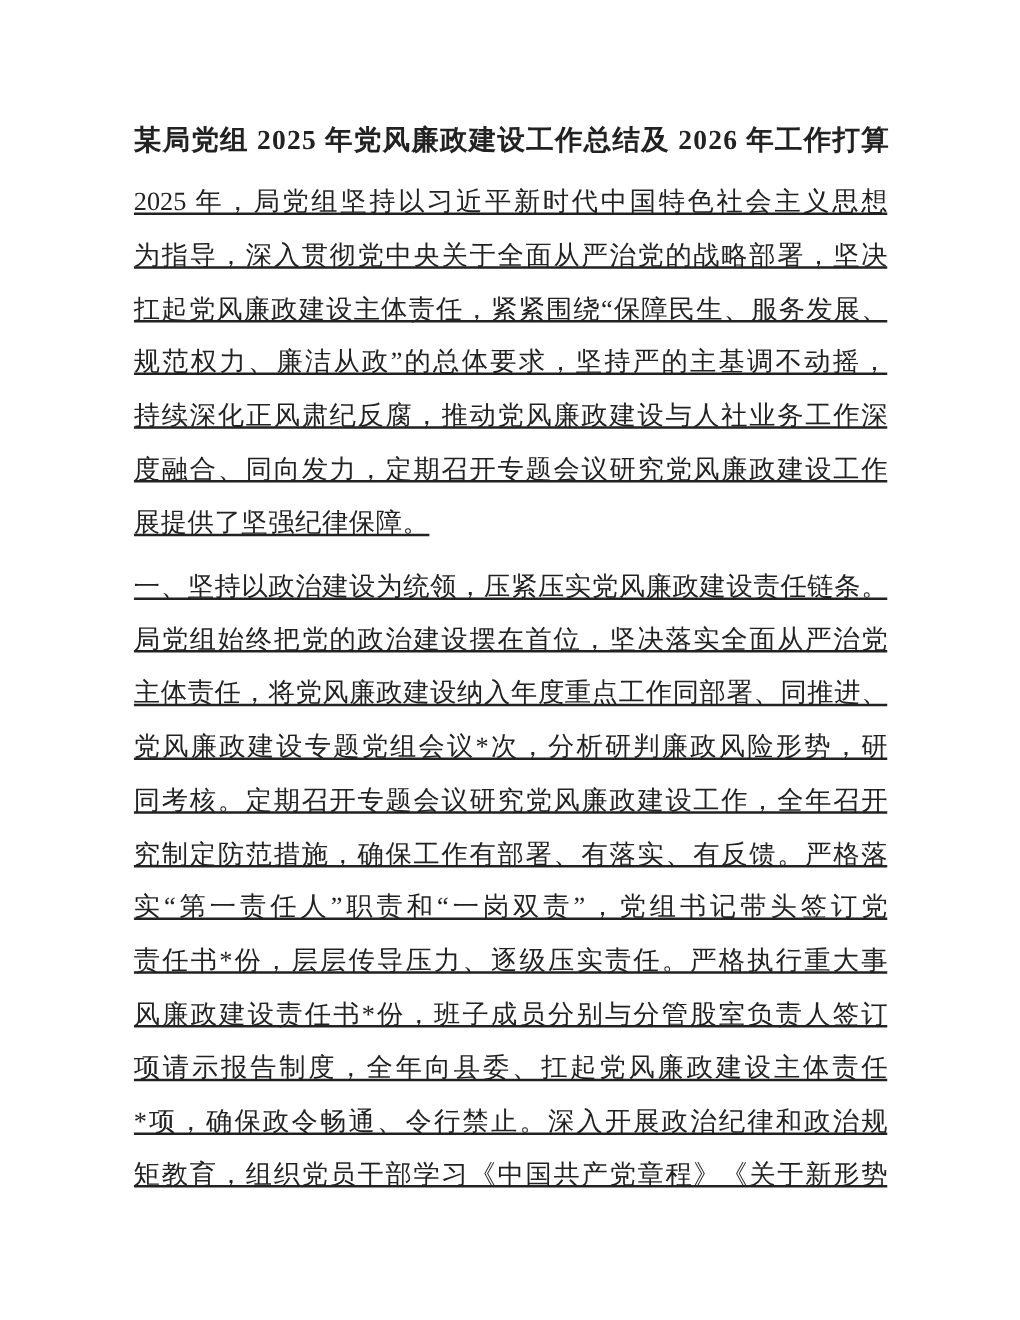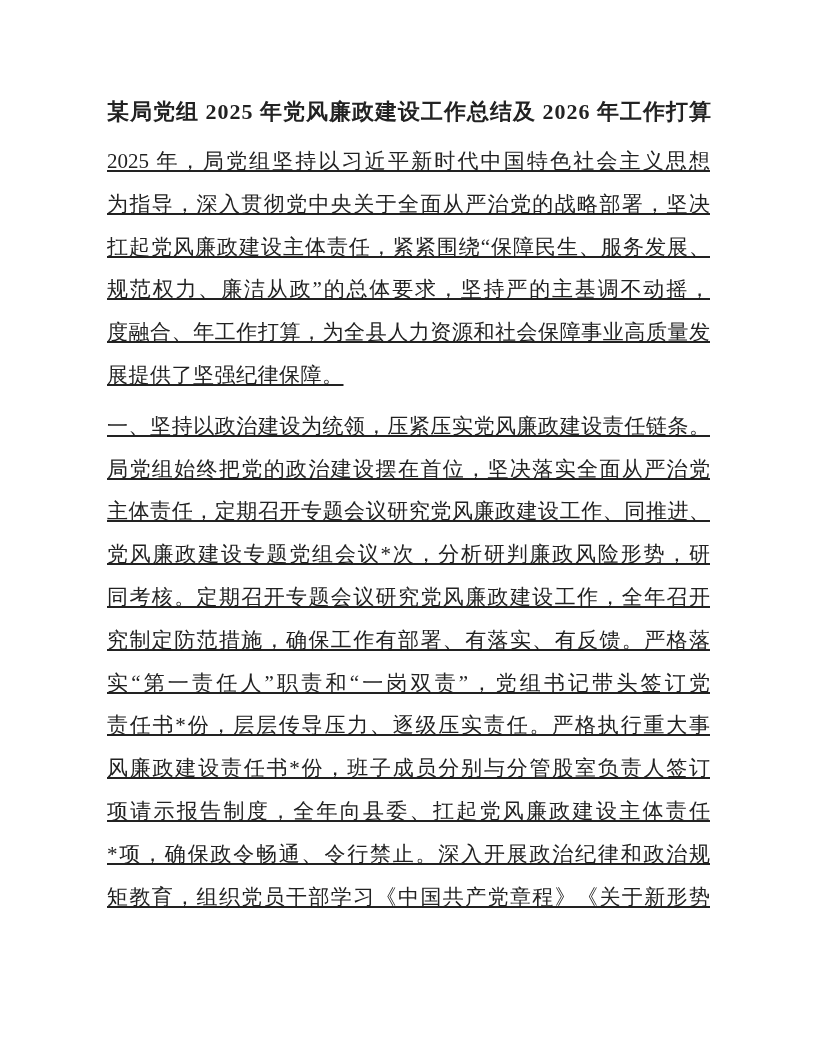--- a/index.html
+++ b/index.html
@@ -55,27 +55,28 @@
 <body>
 
 <div class="page">
   <h1 class="doc-title">某局党组 2025 年党风廉政建设工作总结及 2026 年工作打算</h1>
   <div>
       <div class="para">
         <div class="line">2025 年，局党组坚持以习近平新时代中国特色社会主义思想</div>
         <div class="line">为指导，深入贯彻党中央关于全面从严治党的战略部署，坚决</div>
         <div class="line">扛起党风廉政建设主体责任，紧紧围绕“保障民生、服务发展、</div>
         <div class="line">规范权力、廉洁从政”的总体要求，坚持严的主基调不动摇，</div>
-        <div class="line">度融合、年工作打算，为全县人力资源和社会保障事业高质量发</div>
+        <div class="line">持续深化正风肃纪反腐，推动党风廉政建设与人社业务工作深</div>
+        <div class="line">度融合、同向发力，定期召开专题会议研究党风廉政建设工作</div>
         <div class="line last">展提供了坚强纪律保障。</div>
       </div>
       <div class="para">
         <div class="line">一、坚持以政治建设为统领，压紧压实党风廉政建设责任链条。</div>
         <div class="line">局党组始终把党的政治建设摆在首位，坚决落实全面从严治党</div>
-        <div class="line">主体责任，定期召开专题会议研究党风廉政建设工作、同推进、</div>
+        <div class="line">主体责任，将党风廉政建设纳入年度重点工作同部署、同推进、</div>
         <div class="line">党风廉政建设专题党组会议*次，分析研判廉政风险形势，研</div>
         <div class="line">同考核。定期召开专题会议研究党风廉政建设工作，全年召开</div>
         <div class="line">究制定防范措施，确保工作有部署、有落实、有反馈。严格落</div>
         <div class="line">实“第一责任人”职责和“一岗双责”，党组书记带头签订党</div>
         <div class="line">责任书*份，层层传导压力、逐级压实责任。严格执行重大事</div>
         <div class="line">风廉政建设责任书*份，班子成员分别与分管股室负责人签订</div>
         <div class="line">项请示报告制度，全年向县委、扛起党风廉政建设主体责任</div>
         <div class="line">*项，确保政令畅通、令行禁止。深入开展政治纪律和政治规</div>
         <div class="line">矩教育，组织党员干部学习《中国共产党章程》《关于新形势</div>
       </div>

